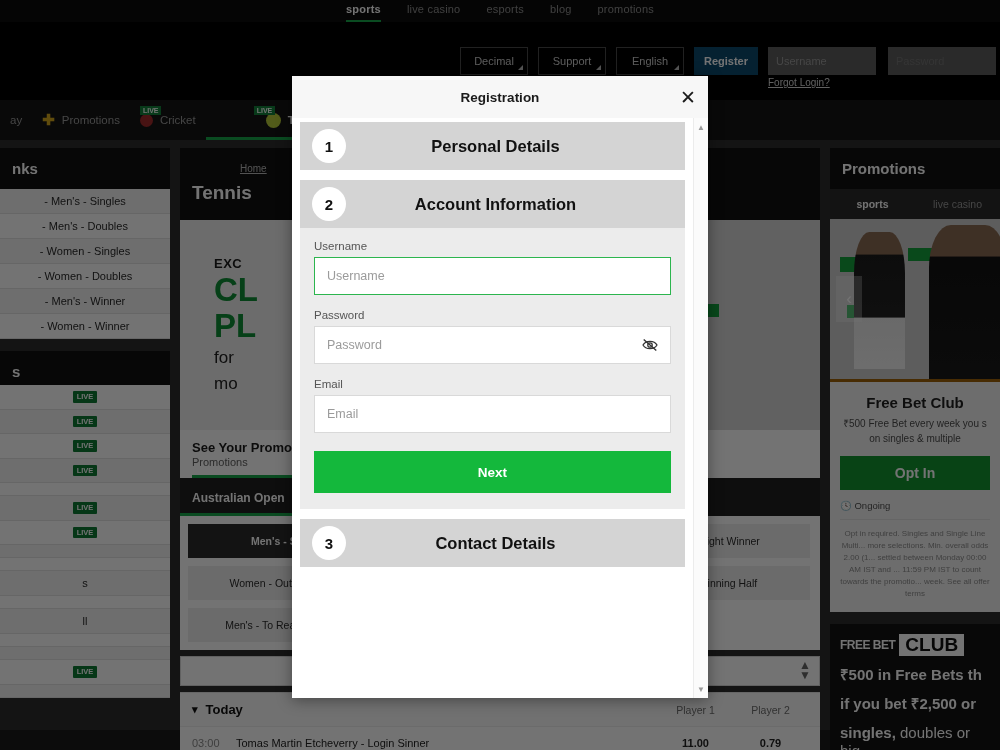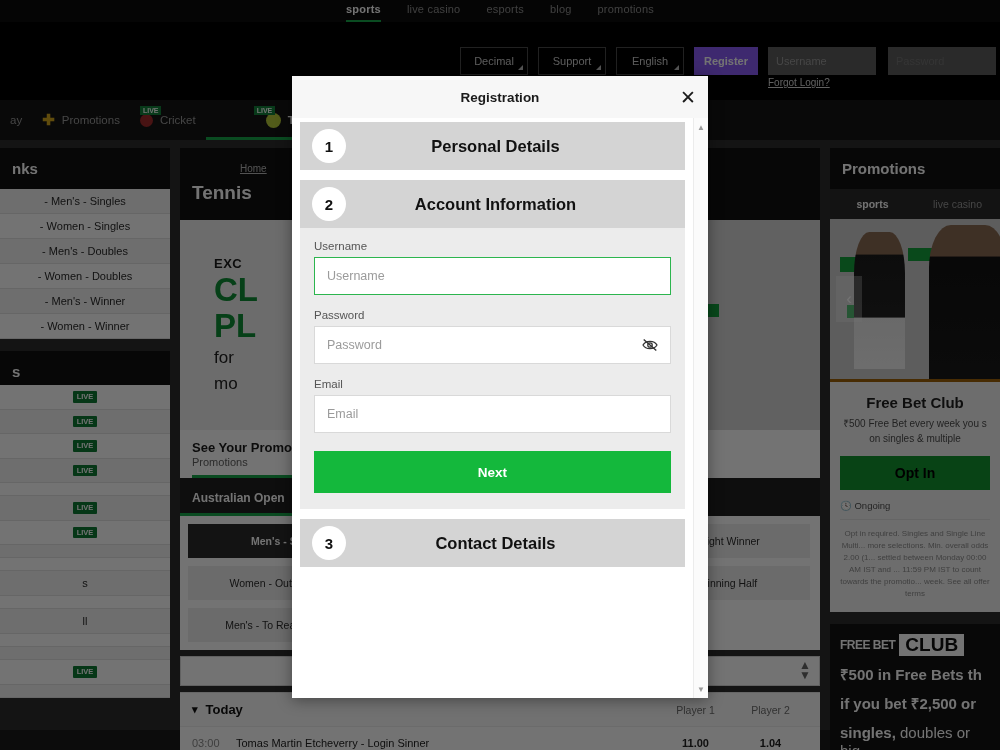--- a/index.html
+++ b/index.html
@@ -36,21 +36,21 @@
   .sel-box {
     width: 68px; height: 28px; border: 1px solid #4a4a4a; background: #000;
     color: #cfcfcf; font-size: 11px; display: flex; align-items: center;
     justify-content: center; position: relative; cursor: pointer;
   }
   .sel-box::after {
     content: ""; position: absolute; right: 4px; bottom: 4px;
     border-left: 5px solid transparent; border-bottom: 5px solid #bdbdbd;
   }
   .btn-register {
-    width: 64px; height: 28px; background: #8b5cf6; color: #fff;
+    width: 64px; height: 28px; background: #0c4a6e; color: #fff;
     font-size: 11px; font-weight: bold; display: flex;
     align-items: center; justify-content: center; cursor: pointer; border: none;
   }
   .login-group { position: relative; }
   .login-input {
     width: 108px; height: 28px; background: #5d5d5d; border: none;
     color: #9c9c9c; font-size: 11px; padding: 0 8px;
   }
   .login-input::placeholder { color: #9c9c9c; }
   .forgot {
@@ -177,21 +177,21 @@
   .pi-chip { position:absolute; background:#16a33d; }
   .pi-arrow {
     position:absolute; left:6px; top:50%; transform:translateY(-50%);
     width:26px; height:46px; background:rgba(255,255,255,.28);
     display:flex; align-items:center; justify-content:center;
     color:#fff; font-size:17px; cursor:pointer;
   }
   .promo-body { background:#f2f2f2; padding:12px 10px; text-align:center; border-top:3px solid #a16207; }
   .promo-h { font-size:15px; font-weight:bold; color:#1f1f1f; }
   .promo-p { font-size:10px; color:#4d4d4d; margin-top:6px; line-height:1.45; }
-  .promo-btn { background:#13952f; color:#000000; font-size:14px; font-weight:bold; padding:9px 16px; margin-top:10px; cursor:pointer; }
+  .promo-btn { background:#13952f; color:#ffffff; font-size:14px; font-weight:bold; padding:9px 16px; margin-top:10px; cursor:pointer; }
   .promo-meta { font-size:9.5px; color:#4d4d4d; margin-top:10px; text-align:left; }
   .promo-terms { font-size:8px; color:#8d8d8d; margin-top:8px; line-height:1.5; text-align:center; border-top:1px solid #e0e0e0; padding-top:8px; }
 
   .fbc { background:#121212; height:170px; position:relative; overflow:hidden; padding:10px; }
   .fbc-logo { display:flex; align-items:center; gap:0; }
   .fbc-free { color:#fff; font-size:12px; font-weight:bold; letter-spacing:-.5px; }
   .fbc-club { background:#fff; color:#111; font-size:19px; font-weight:bold; padding:0 6px; margin-left:4px; }
   .fbc-txt { color:#fff; font-size:15px; font-weight:bold; margin-top:10px; line-height:1.25; }
   .fbc-txt .lt { font-weight:normal; }
 
@@ -326,24 +326,24 @@
 
     <div class="body3">
 
       <div class="col-left">
         <div class="panel">
           <div class="panel-head">nks</div>
           <div class="lrow">
               <span>- Men's - Singles</span>
             </div>
           <div class="lrow">
+              <span>- Men's - Doubles</span>
+            </div>
+          <div class="lrow">
               <span>- Women - Singles</span>
-            </div>
-          <div class="lrow">
-              <span>- Men's - Doubles</span>
             </div>
           <div class="lrow">
               <span>- Women - Doubles</span>
             </div>
           <div class="lrow">
               <span>- Men's - Winner</span>
             </div>
           <div class="lrow">
               <span>- Women - Winner</span>
             </div>
@@ -460,21 +460,21 @@
           <span class="chev">▾</span>
           <span>Today</span>
           <span class="phead" style="margin-left:auto;width:75px;text-align:center;">Player 1</span>
           <span class="phead" style="width:75px;text-align:center;">Player 2</span>
         </div>
 
         <div class="matchrow">
           <span style="color:#8a8a8a;width:44px;">03:00</span>
           <span>Tomas Martin Etcheverry  - Login Sinner</span>
           <span style="margin-left:auto;width:75px;text-align:center;font-weight:bold;">11.00</span>
-          <span style="width:75px;text-align:center;font-weight:bold;">1.04</span>
+          <span style="width:75px;text-align:center;font-weight:bold;">0.79</span>
         </div>
       </div>
 
       <div class="col-right">
         <div class="panel">
           <div class="panel-head">Promotions</div>
           <div class="promo-tabs">
             <div class="ptab active">sports</div>
             <div class="ptab">live casino</div>
           </div>

